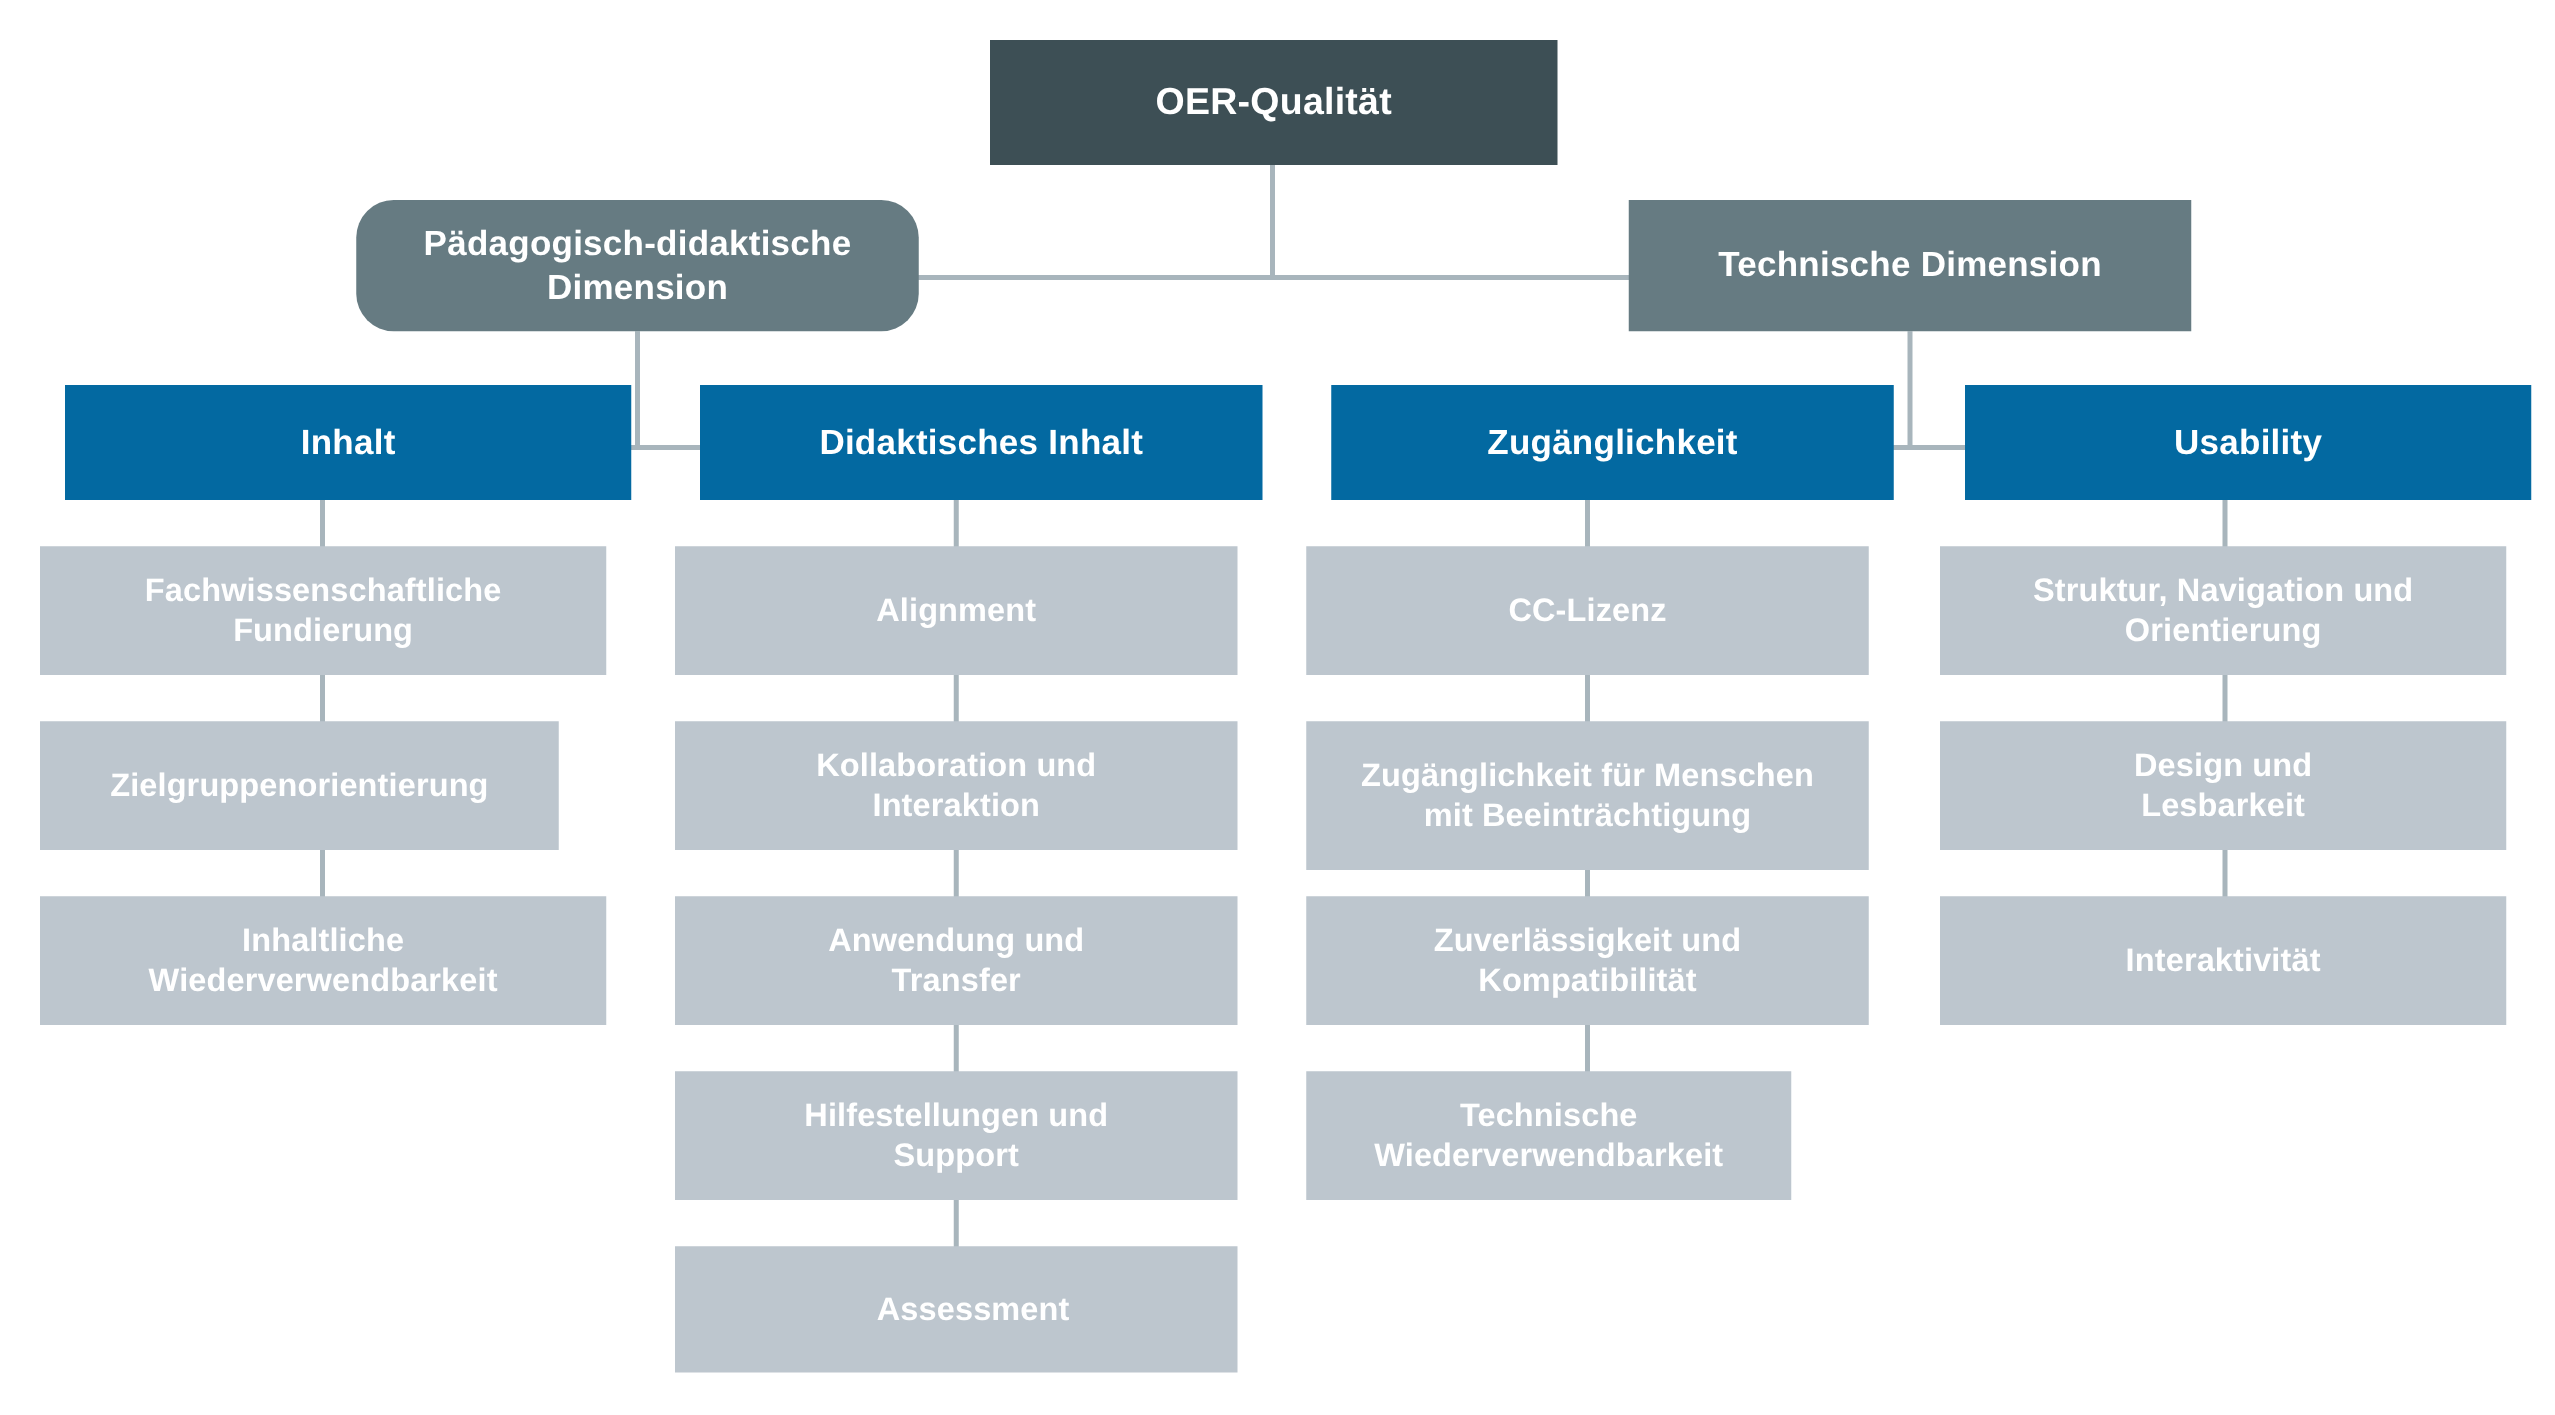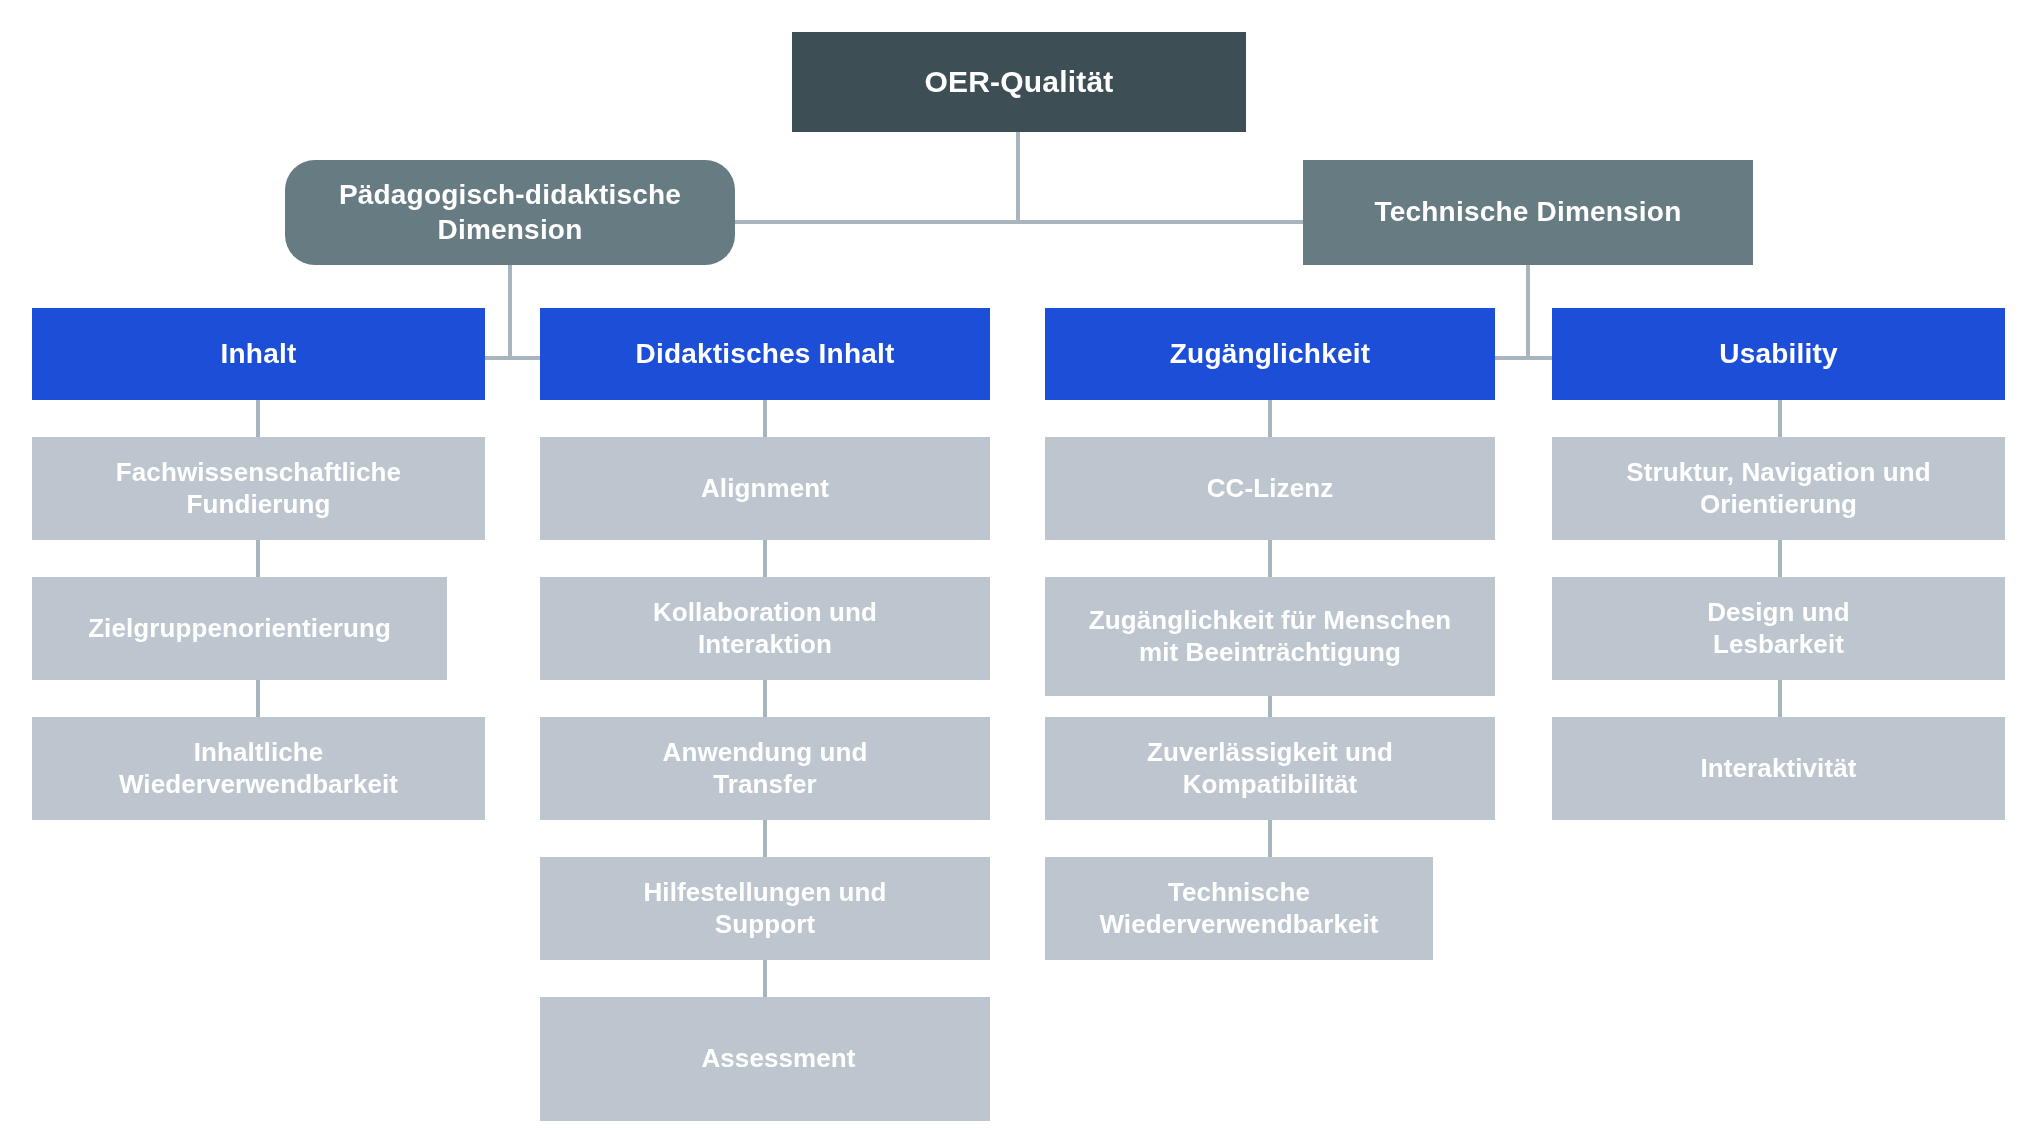--- a/index.html
+++ b/index.html
@@ -36,23 +36,24 @@
     background: #3d4f55;
     font-size: 30px;
     letter-spacing: 0.2px;
   }
   .node.dimension {
     background: #667b82;
     font-size: 28px;
     letter-spacing: 0.2px;
   }
   .node.category {
-    background: #1d4ed8;
+    background: #0369a1;
     font-size: 28px;
     letter-spacing: 0.2px;
+    margin-left: 20px;
   }
   .node.leaf {
     background: #bdc6ce;
     font-size: 26px;
     letter-spacing: 0.1px;
   }
   .connector {
     position: absolute;
     background: #a8b5bc;
     z-index: 1;
@@ -97,21 +98,21 @@
   <div class="node leaf" style="left:32px; top:717px; width:453px; height:103px;">Inhaltliche
 Wiederverwendbarkeit</div>
 
   <div class="node leaf" style="left:540px; top:437px; width:450px; height:103px;">Alignment</div>
   <div class="node leaf" style="left:540px; top:577px; width:450px; height:103px;">Kollaboration und
 Interaktion</div>
   <div class="node leaf" style="left:540px; top:717px; width:450px; height:103px;">Anwendung und
 Transfer</div>
   <div class="node leaf" style="left:540px; top:857px; width:450px; height:103px;">Hilfestellungen und
 Support</div>
-  <div class="node leaf" style="left:540px; top:997px; width:450px; height:124px;padding-left:37px;">Assessment</div>
+  <div class="node leaf" style="left:540px; top:997px; width:450px; height:101px;padding-left:37px;">Assessment</div>
 
   <div class="node leaf" style="left:1045px; top:437px; width:450px; height:103px;">CC-Lizenz</div>
   <div class="node leaf" style="left:1045px; top:577px; width:450px; height:119px;">Zugänglichkeit für Menschen
 mit Beeinträchtigung</div>
   <div class="node leaf" style="left:1045px; top:717px; width:450px; height:103px;">Zuverlässigkeit und
 Kompatibilität</div>
   <div class="node leaf" style="left:1045px; top:857px; width:388px; height:103px;">Technische
 Wiederverwendbarkeit</div>
 
   <div class="node leaf" style="left:1552px; top:437px; width:453px; height:103px;">Struktur, Navigation und

